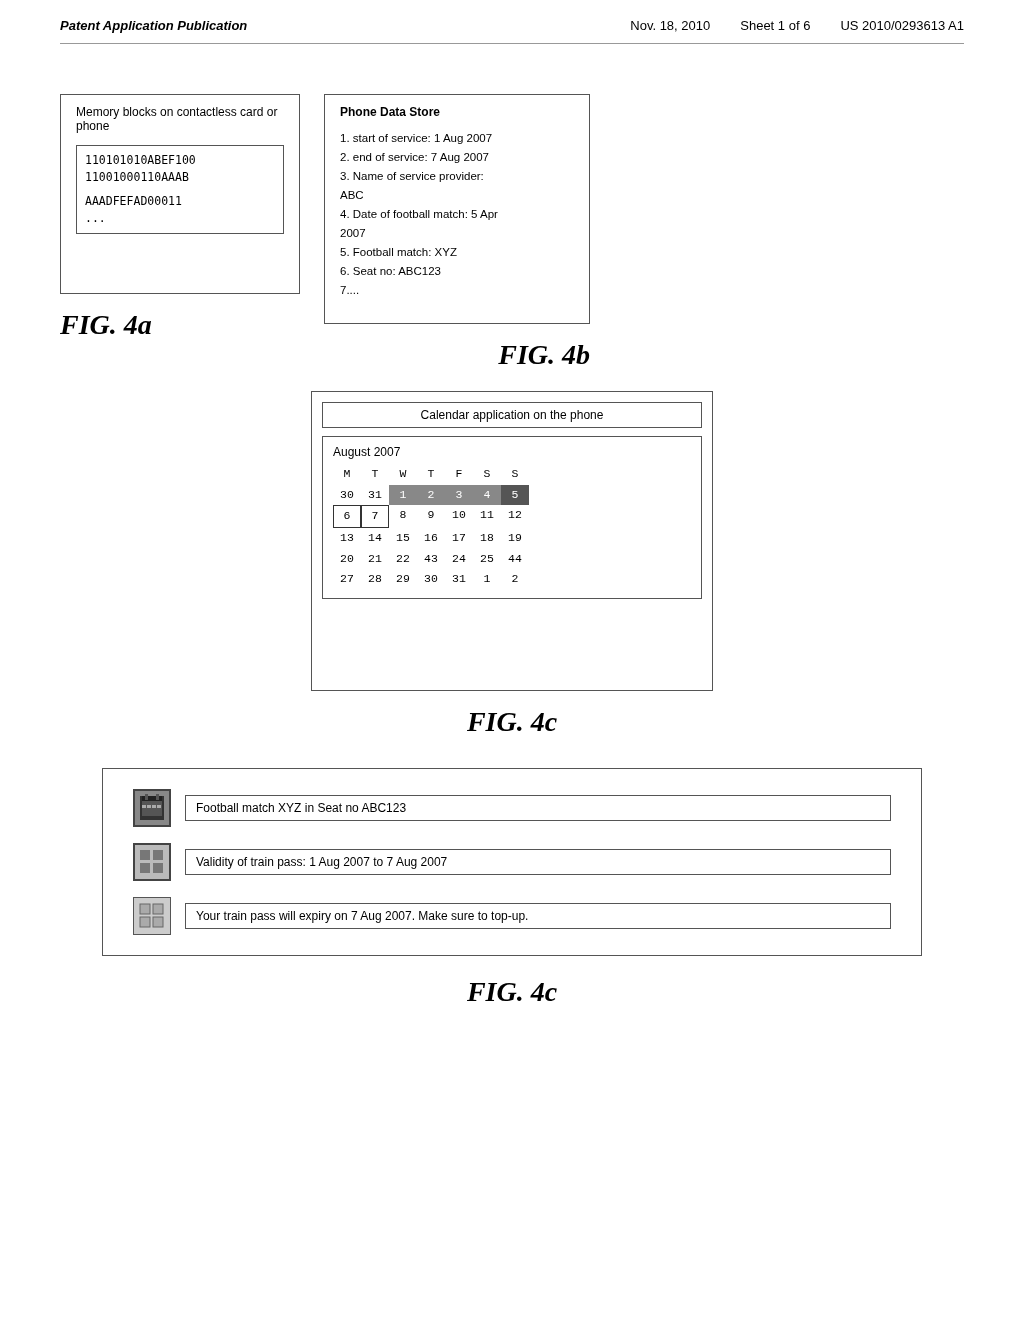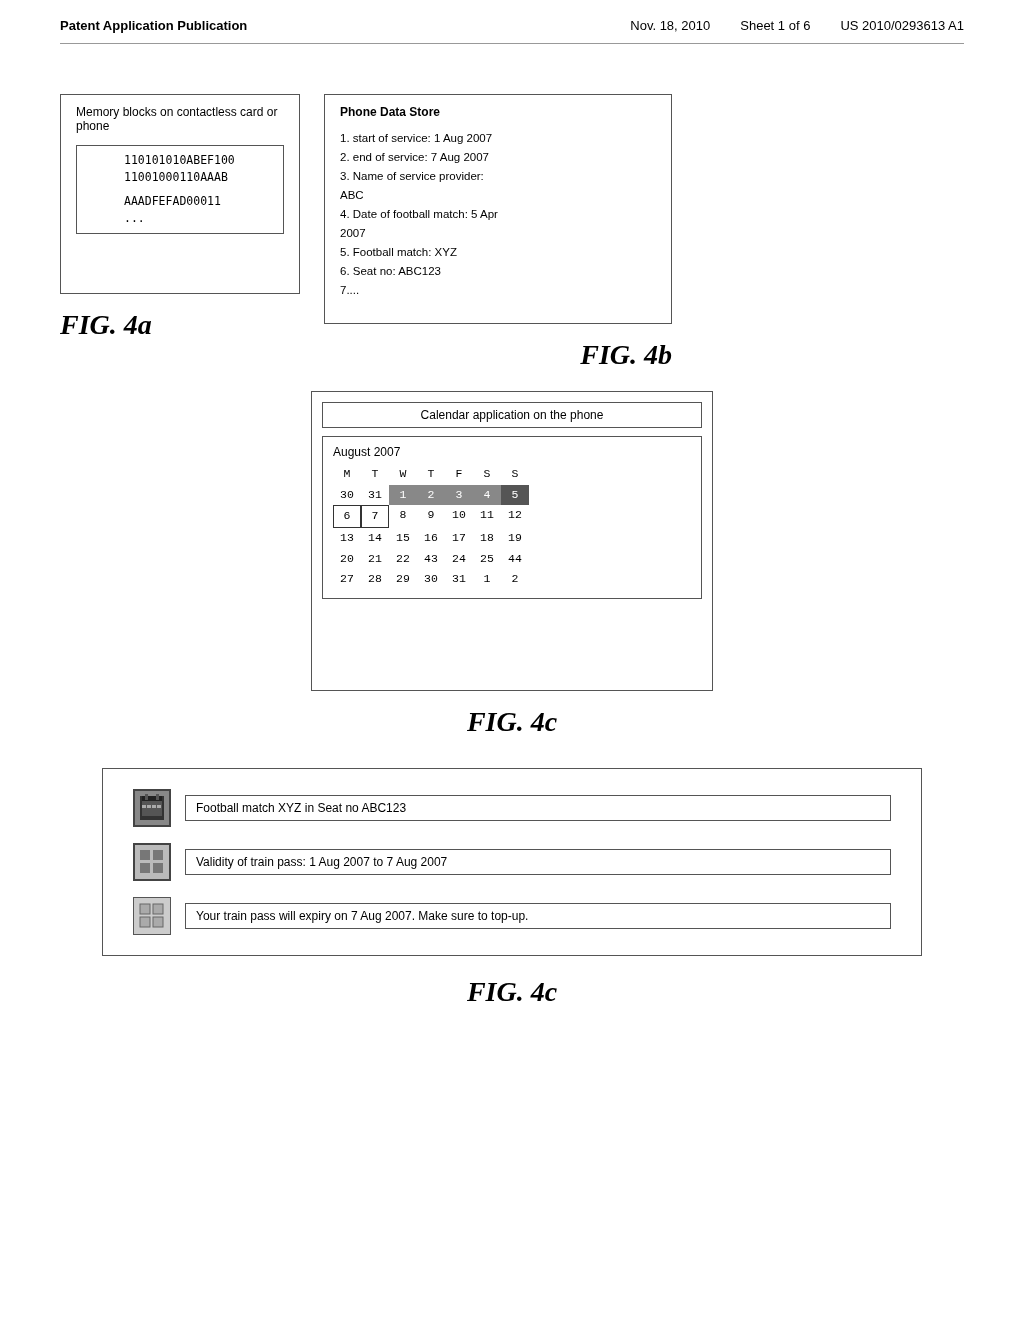--- a/index.html
+++ b/index.html
@@ -12,21 +12,21 @@
       color: #000;
     }
 
     
     .page-header {
       display: flex;
       justify-content: space-between;
       padding: 18px 60px 10px 60px;
       font-size: 13px;
     }
-    .page-header .pub-type { font-weight: bold; }
+    .page-header .pub-type { font-weight: bold; font-style: italic; }
     .page-header .right-info { display: flex; gap: 30px; }
 
     
     .page-content {
       padding: 20px 60px;
     }
 
     
     .top-row {
       display: flex;
@@ -53,40 +53,39 @@
     }
     .fig4a-inner-box {
       border: 1px solid #555;
       padding: 6px 8px;
       font-size: 11.5px;
       font-family: monospace;
       margin-bottom: 8px;
     }
     .fig4a-inner-box div {
       line-height: 1.5;
-      margin-left: 39px;
     }
     .fig4a-label {
       font-size: 28px;
       font-weight: bold;
       font-style: italic;
       margin-top: 15px;
       font-family: 'Times New Roman', serif;
     }
 
     
     .fig4b-container {
       display: flex;
       flex-direction: column;
       align-items: flex-start;
     }
     .fig4b-box {
       border: 1px solid #555;
       padding: 10px 15px;
-      width: 348px;
+      width: 266px;
       min-height: 230px;
     }
     .fig4b-title {
       font-size: 12px;
       font-weight: bold;
       margin-bottom: 10px;
     }
     .fig4b-list {
       font-size: 11.5px;
       line-height: 1.65;

